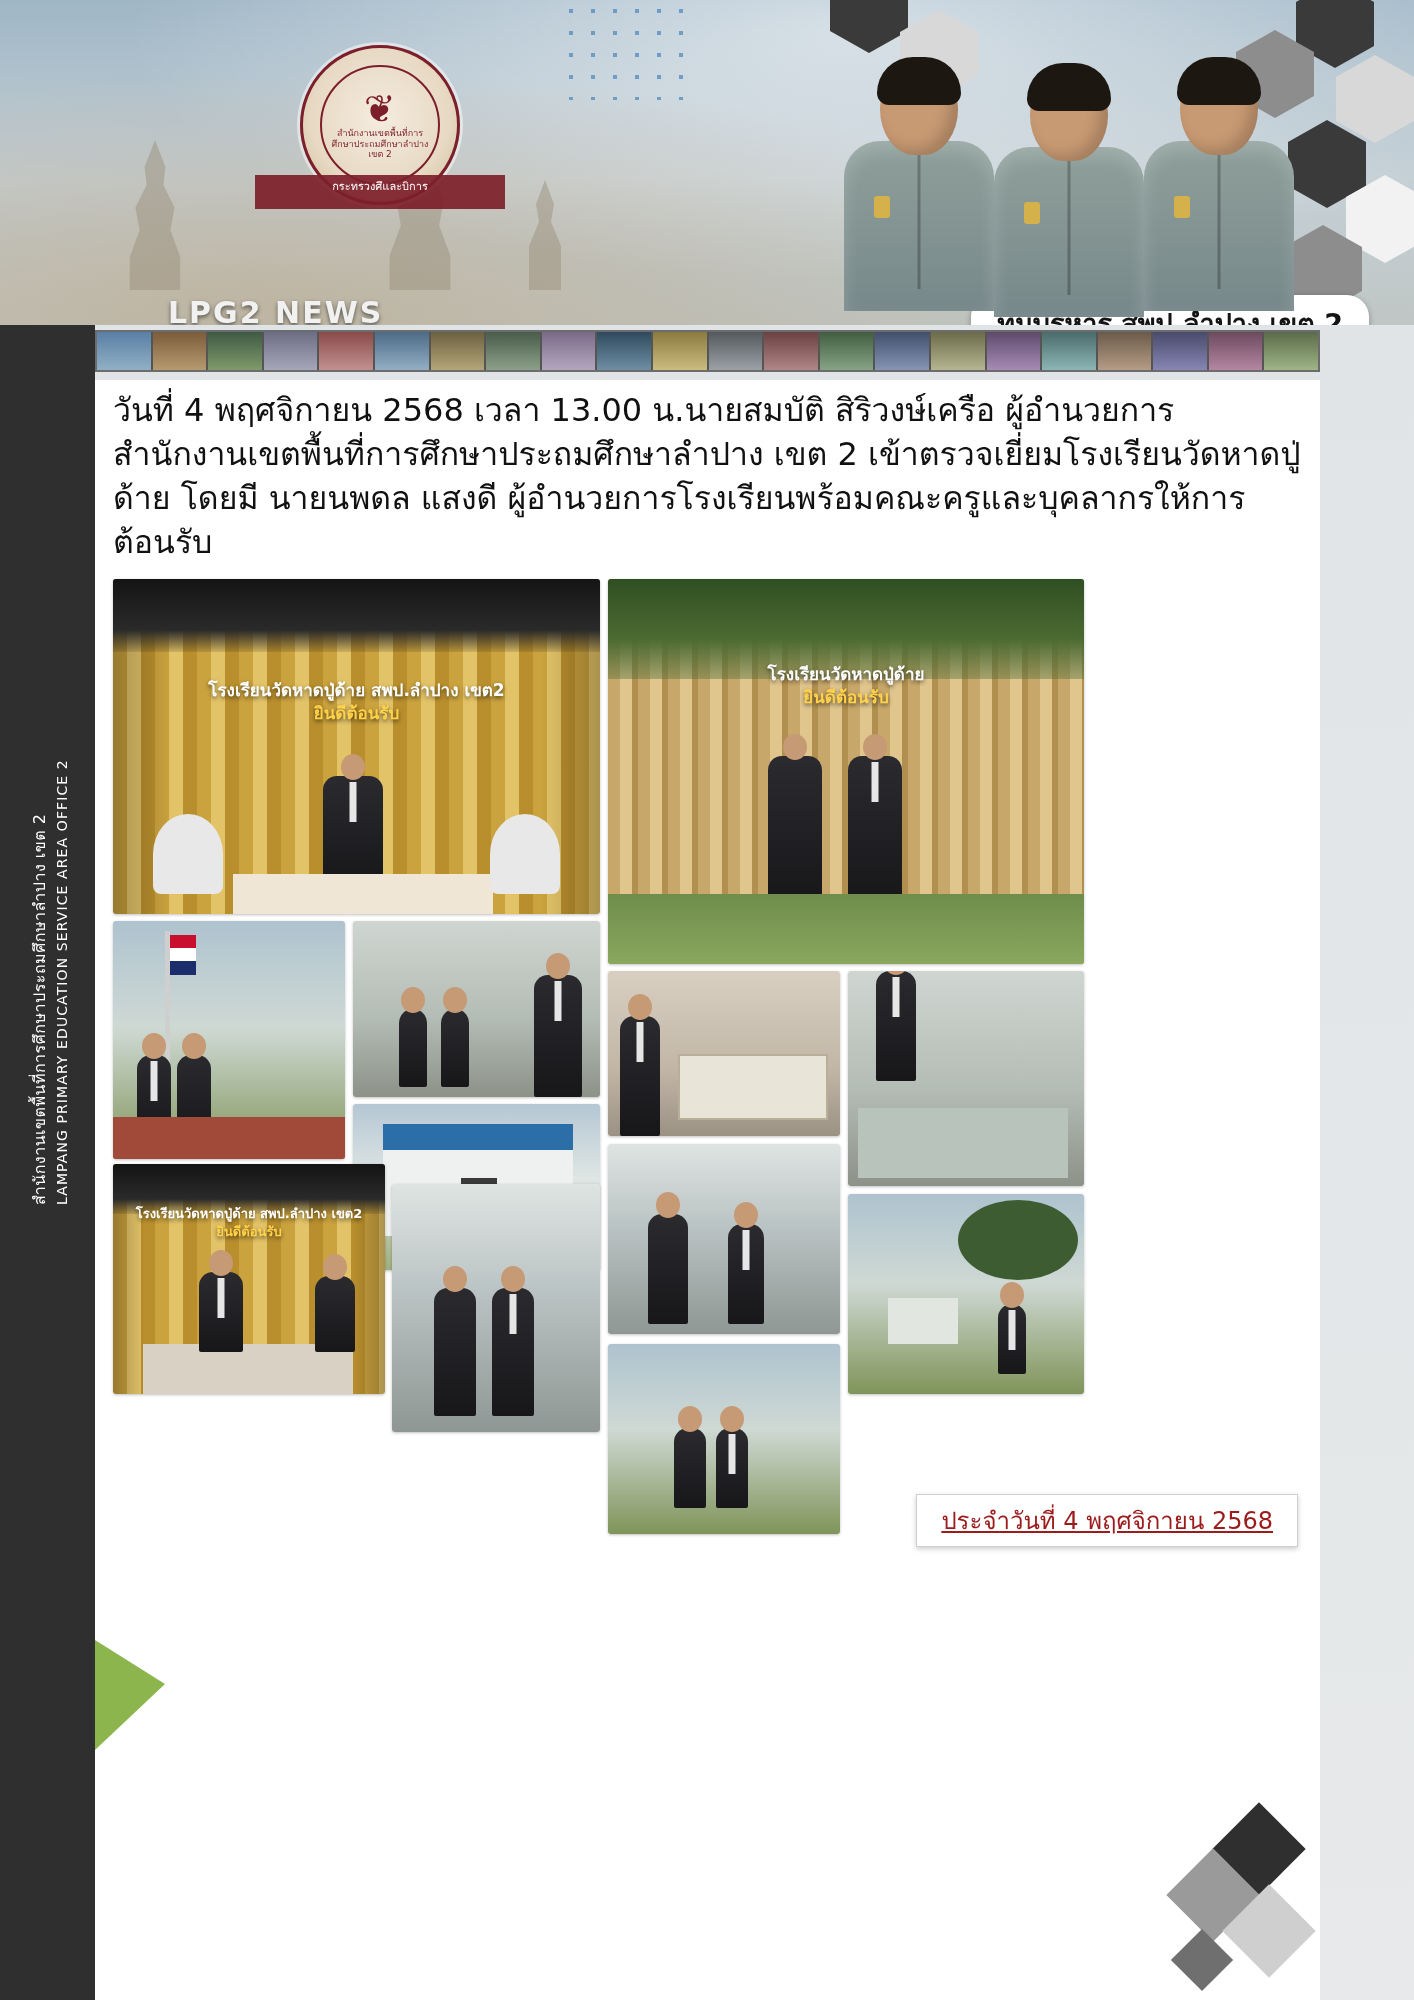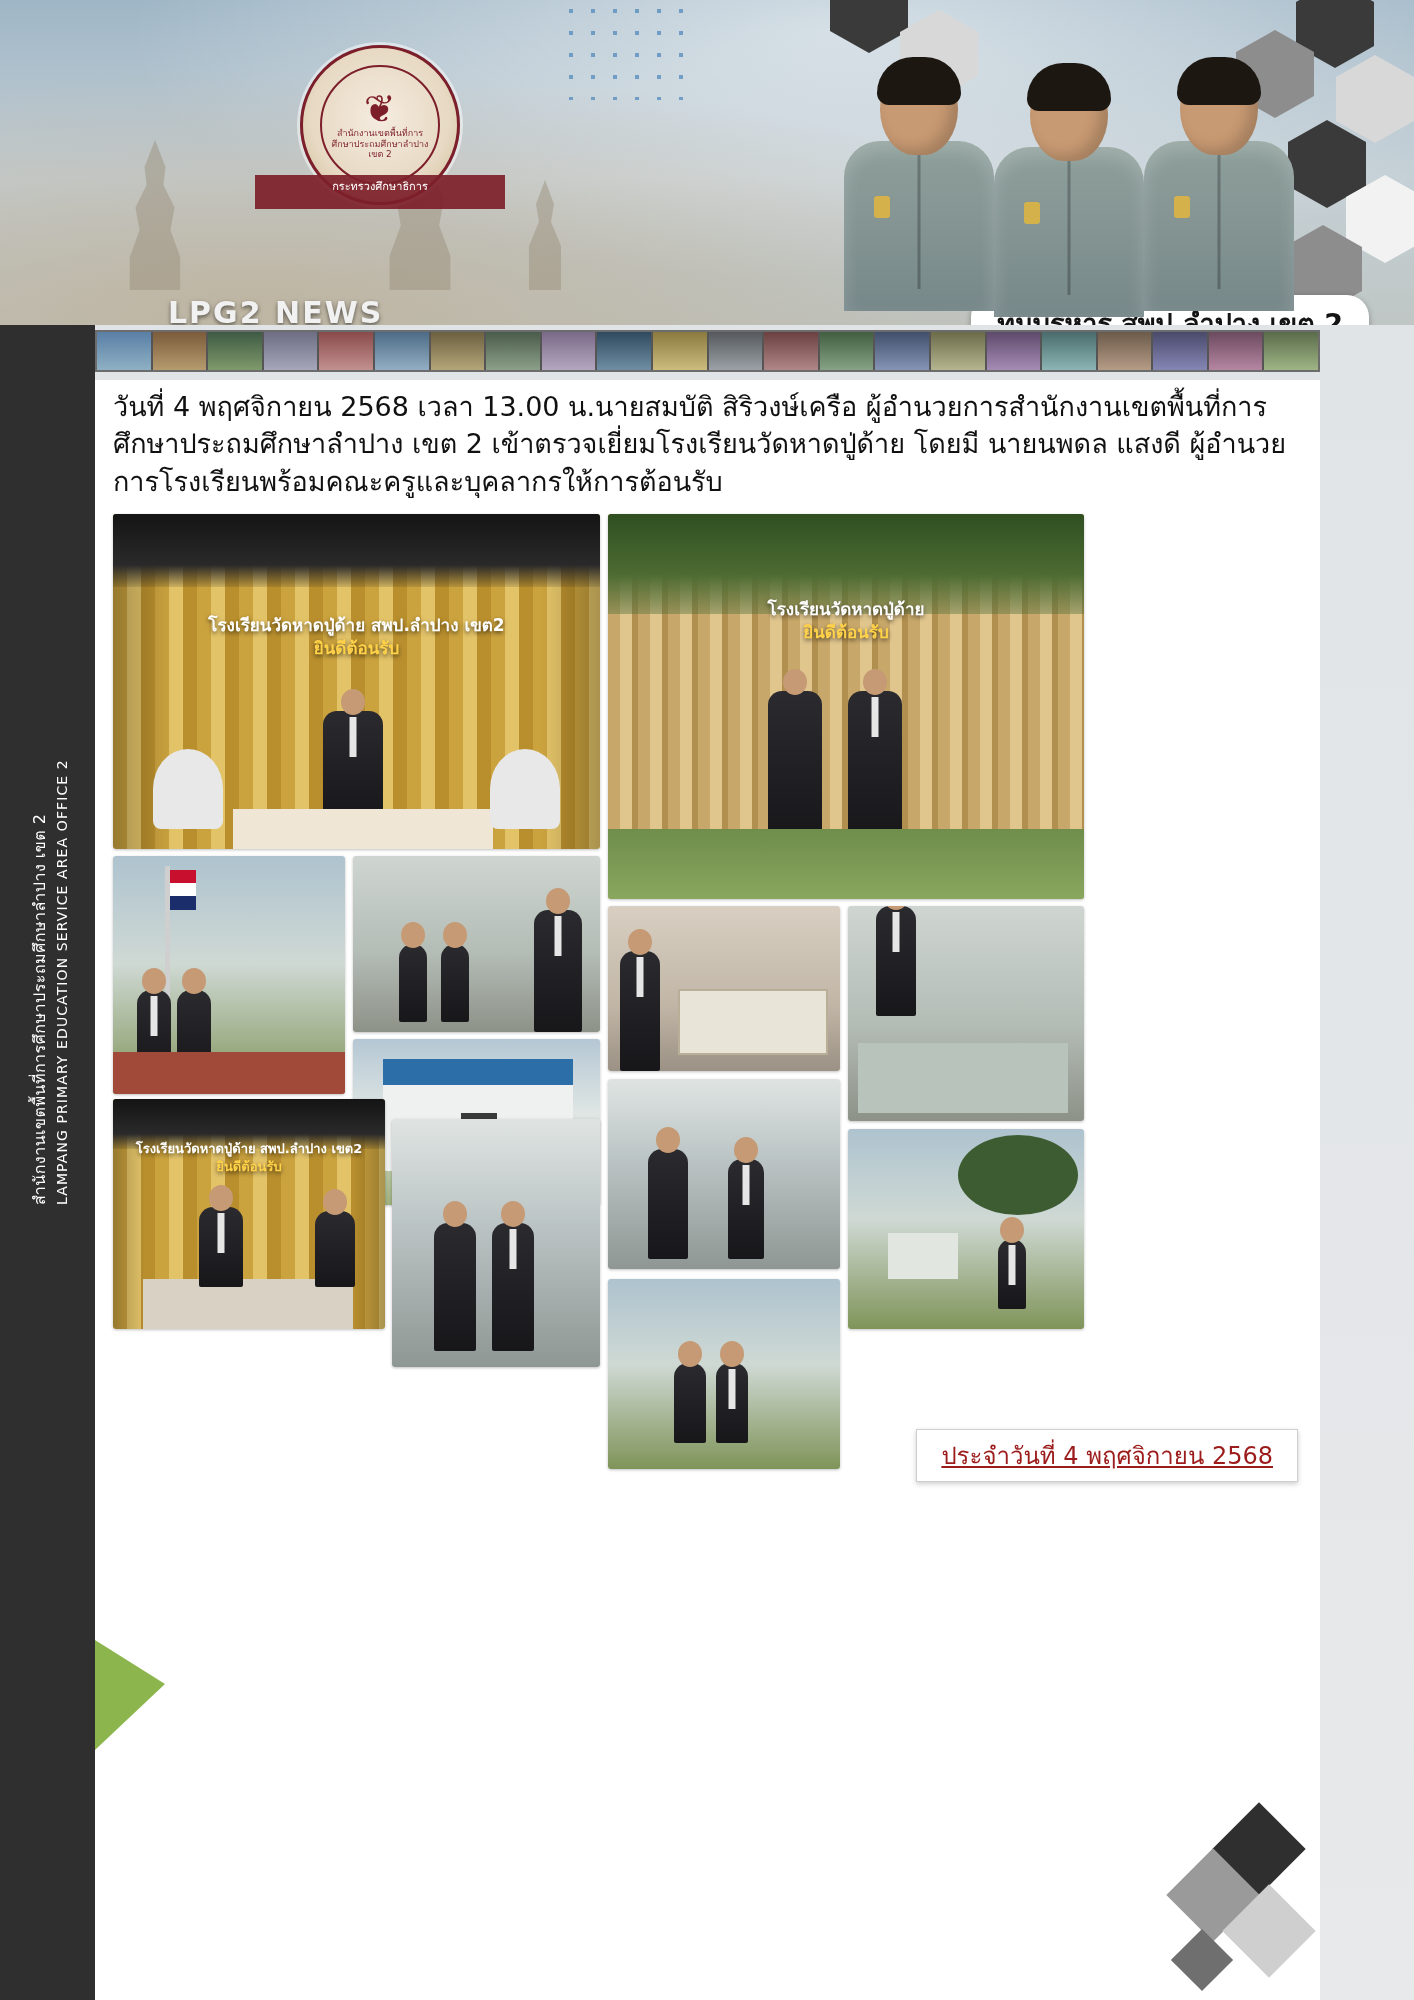--- a/index.html
+++ b/index.html
@@ -236,21 +236,21 @@
     height: 48px;
     background: #5c5c5c;
     display: flex; align-items: center; justify-content: center;
   }
   .headline-bar .hl {
     color: #fff; font-size: 31px;
   }
 
   .lead {
     padding: 8px 18px 4px 18px;
-    font-size: 27px;
+    font-size: 32px;
     line-height: 1.38;
     color: #111;
     text-indent: 0;
   }
   .lead p { margin-bottom: 0; }
 
   
   .grid { position: relative; width: 1225px; height: 1060px; }
   .ph {
     position: absolute;
@@ -442,21 +442,21 @@
       </div>
     </div>
 
     <div class="seal">
       <div class="seal-inner">
         <span class="seal-glyph">❦</span>
         <span>สำนักงานเขตพื้นที่การศึกษาประถมศึกษาลำปาง เขต 2</span>
       </div>
     </div>
     <div class="seal-ribbon"></div>
-    <div class="seal-cap">กระทรวงศึกษาธิการ</div>
+    <div class="seal-cap">กระทรวงศึและบิการ</div>
 
     <div class="subtitle">LPG2  NEWS</div>
     <div class="team-pill">ทีมบริหาร สพป.ลำปาง เขต 2</div>
   </div>
 
   <div class="strip">
     <div class="cell" style="background:linear-gradient(180deg,#5a7fa6,#8fb0c4)"></div>
     <div class="cell" style="background:linear-gradient(180deg,#7b5b3b,#b69b6e)"></div>
     <div class="cell" style="background:linear-gradient(180deg,#3e5a44,#7f9a6a)"></div>
     <div class="cell" style="background:linear-gradient(180deg,#6d6d83,#a7a7bb)"></div>

